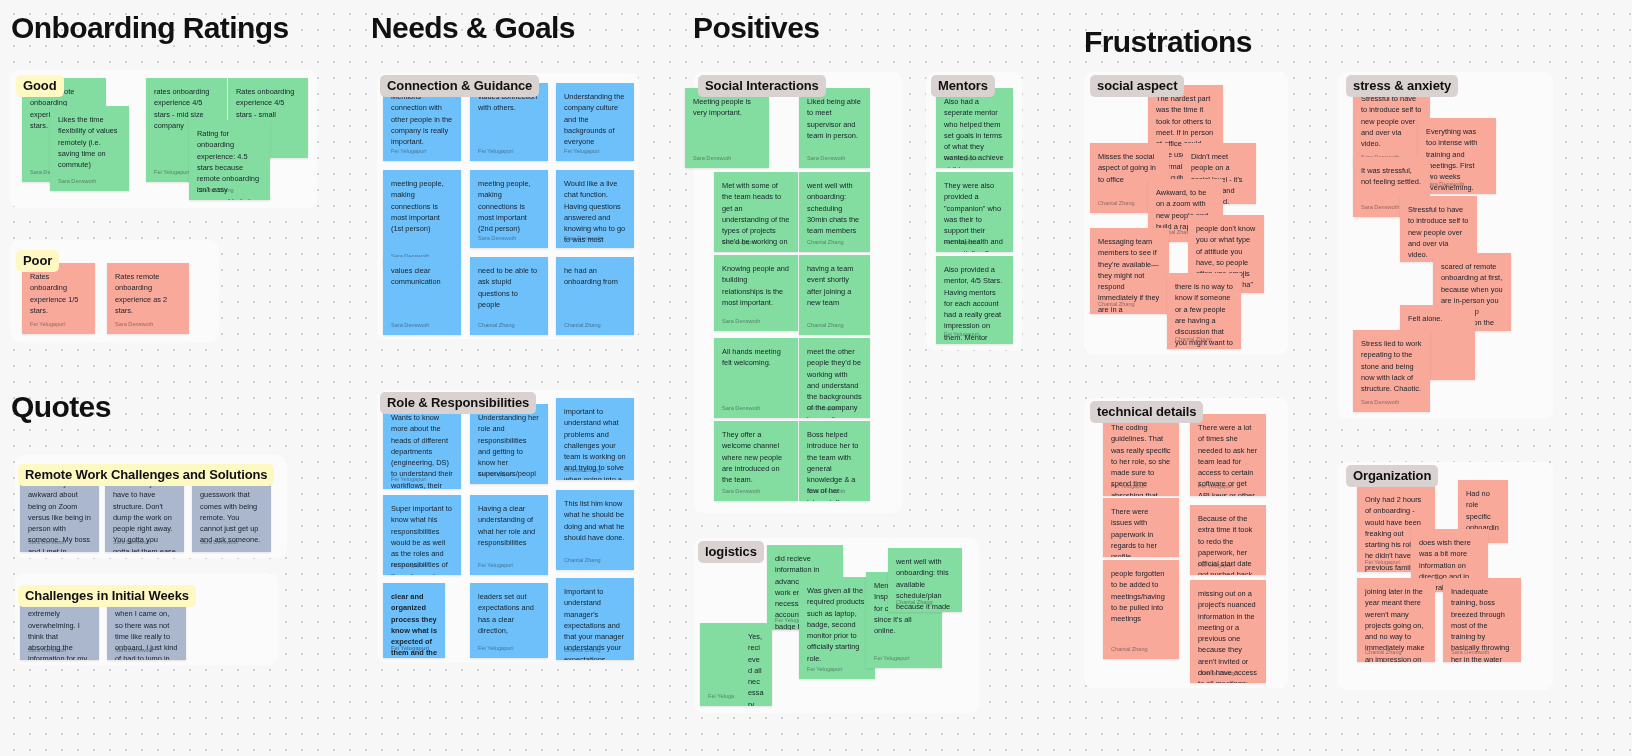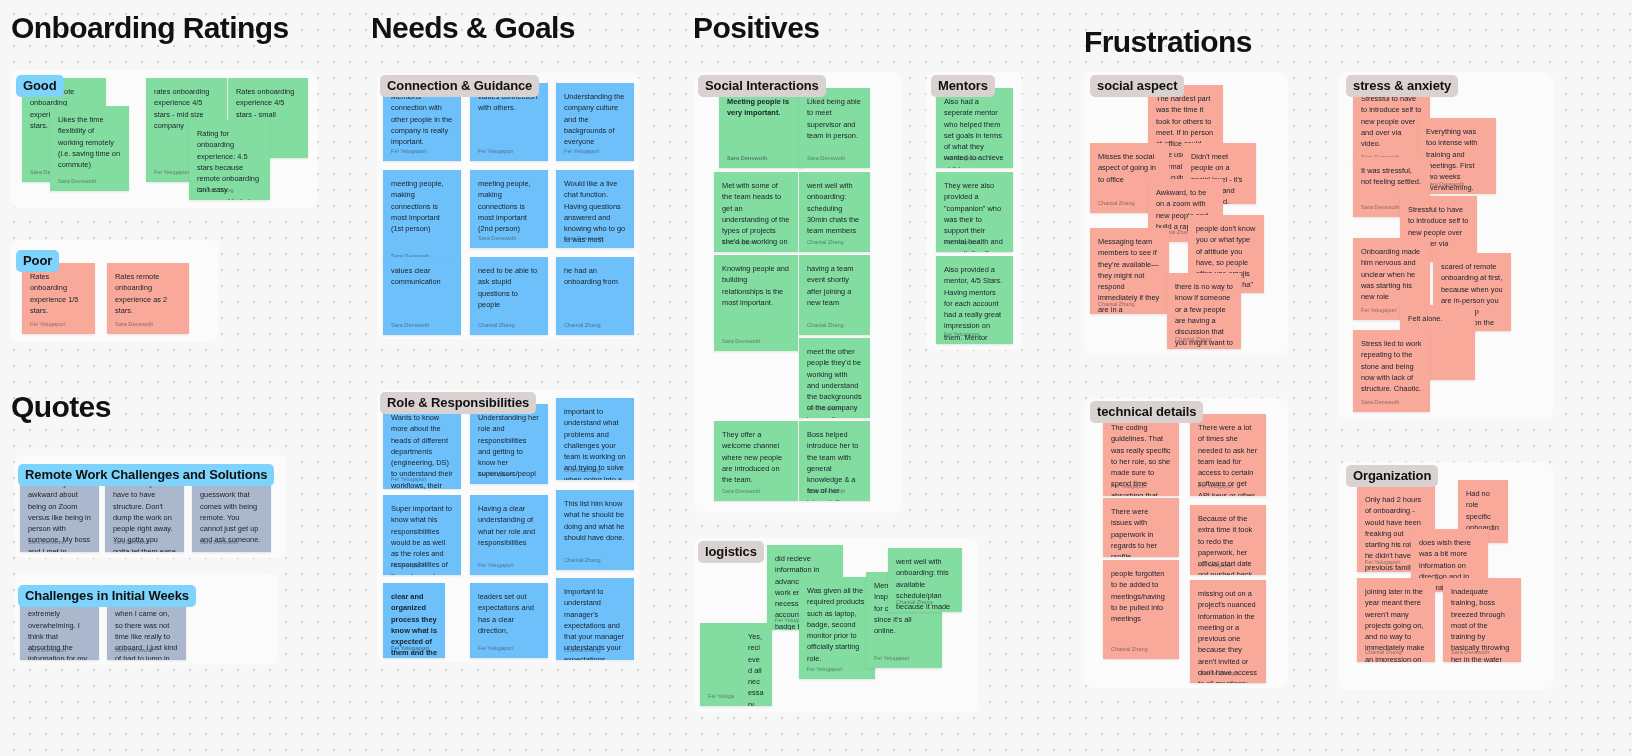--- a/index.html
+++ b/index.html
@@ -36,21 +36,21 @@
     background: #d9d2d0;
     color: #101010;
     font-size: 13px;
     font-weight: bold;
     padding: 3px 7px 4px 7px;
     border-radius: 5px;
     white-space: nowrap;
     z-index: 60;
     letter-spacing: -0.1px;
   }
-  .glabel.plain { background: #7dd3fc; }
+  .glabel.plain { background: #fef9c3; }
 
   
   .note {
     position: absolute;
     padding: 8px 8px 4px 8px;
     font-size: 7.4px;
     line-height: 1.52;
     color: #17202a;
     overflow: hidden;
     box-shadow: 0 1px 2px rgba(0,0,0,0.10);
@@ -91,21 +91,21 @@
   <div class="frame" style="left:1338px; top:72px; width:215px; height:347px;"></div>
   <div class="frame" style="left:1338px; top:462px; width:215px; height:228px;"></div>
   <div class="frame" style="left:15px; top:455px; width:272px; height:103px;"></div>
   <div class="frame" style="left:15px; top:573px; width:263px; height:92px;"></div>
 
   <div class="note green" style="left:22px; top:78px; width:84px; height:104px;">
     <span class="body">Rates remote onboarding experience as 5 stars.</span>
     <span class="auth">Sara Denswoth</span>
   </div>
   <div class="note green" style="left:50px; top:106px; width:79px; height:85px;">
-    <span class="body">Likes the time flexibility of working remotely (i.e. saving time on commute)</span>
+    <span class="body">Likes the time flexibility of values remotely (i.e. saving time on commute)</span>
     <span class="auth">Sara Denswoth</span>
   </div>
   <div class="note green" style="left:146px; top:78px; width:81px; height:104px;">
     <span class="body">rates onboarding experience 4/5 stars - mid size company</span>
     <span class="auth">Fei Yelugapuri</span>
   </div>
   <div class="note green" style="left:228px; top:78px; width:80px; height:80px;">
     <span class="body">Rates onboarding experience 4/5 stars - small company</span>
     <span class="auth"></span>
   </div>
@@ -194,43 +194,47 @@
   <div class="note blue" style="left:470px; top:583px; width:78px; height:75px;">
     <span class="body">leaders set out expectations and has a clear direction,</span>
     <span class="auth">Fei Yelugapuri</span>
   </div>
   <div class="note blue" style="left:556px; top:578px; width:78px; height:82px;">
     <span class="body">Important to understand manager's expectations and that your manager understands your expectations within the remote onboarding process</span>
     <span class="auth">Chantal Zhang</span>
   </div>
   <div class="glabel" style="left:380px; top:392px;">Role &amp; Responsibilities</div>
 
-  <div class="note green" style="left:719px; top:88px; width:84px; height:80px;font-weight:bold;">
+  <div class="note green" style="left:685px; top:88px; width:84px; height:80px;">
     <span class="body">Meeting people is very important.</span>
     <span class="auth">Sara Denswoth</span>
   </div>
   <div class="note green" style="left:799px; top:88px; width:71px; height:80px;">
     <span class="body">Liked being able to meet supervisor and team in person.</span>
     <span class="auth">Sara Denswoth</span>
   </div>
   <div class="note green" style="left:714px; top:172px; width:84px; height:80px;">
     <span class="body">Met with some of the team heads to get an understanding of the types of projects she'd be working on</span>
     <span class="auth">Fei Yelugapuri</span>
   </div>
   <div class="note green" style="left:799px; top:172px; width:71px; height:80px;">
     <span class="body">went well with onboarding: scheduling 30min chats the team members</span>
     <span class="auth">Chantal Zhang</span>
   </div>
-  <div class="note green" style="left:714px; top:255px; width:84px; height:96px;">
+  <div class="note green" style="left:714px; top:255px; width:84px; height:76px;">
     <span class="body">Knowing people and building relationships is the most important.</span>
     <span class="auth">Sara Denswoth</span>
   </div>
   <div class="note green" style="left:799px; top:255px; width:71px; height:80px;">
     <span class="body">having a team event shortly after joining a new team</span>
     <span class="auth">Chantal Zhang</span>
+  </div>
+  <div class="note green" style="left:714px; top:338px; width:84px; height:80px;">
+    <span class="body">All hands meeting felt welcoming.</span>
+    <span class="auth">Sara Denswoth</span>
   </div>
   <div class="note green" style="left:799px; top:338px; width:71px; height:80px;">
     <span class="body">meet the other people they'd be working with and understand the backgrounds of the company has on them.</span>
     <span class="auth">Fei Yelugapuri</span>
   </div>
   <div class="note green" style="left:714px; top:421px; width:84px; height:80px;">
     <span class="body">They offer a welcome channel where new people are introduced on the team.</span>
     <span class="auth">Sara Denswoth</span>
   </div>
   <div class="note green" style="left:799px; top:421px; width:71px; height:80px;">
@@ -340,24 +344,20 @@
     <span class="auth">Sara Denswoth</span>
   </div>
   <div class="note red" style="left:1353px; top:157px; width:77px; height:60px;">
     <span class="body">It was stressful, not feeling settled.</span>
     <span class="auth">Sara Denswoth</span>
   </div>
   <div class="note red" style="left:1400px; top:196px; width:77px; height:66px;">
     <span class="body">Stressful to have to introduce self to new people over and over via video.</span>
     <span class="auth"></span>
   </div>
-  <div class="note red" style="left:1353px; top:238px; width:77px; height:82px;">
-    <span class="body">Onboarding made him nervous and unclear when he was starting his new role</span>
-    <span class="auth">Fei Yelugapuri</span>
-  </div>
   <div class="note red" style="left:1433px; top:253px; width:78px; height:78px;">
     <span class="body">scared of remote onboarding at first, because when you are in-person you can just tap someone on the shoulder and ask a question</span>
     <span class="auth"></span>
   </div>
   <div class="note red" style="left:1400px; top:305px; width:75px; height:75px;">
     <span class="body">Felt alone.</span>
     <span class="auth"></span>
   </div>
   <div class="note red" style="left:1353px; top:330px; width:77px; height:82px;">
     <span class="body">Stress lied to work repeating to the stone and being now with lack of structure. Chaotic.</span>

